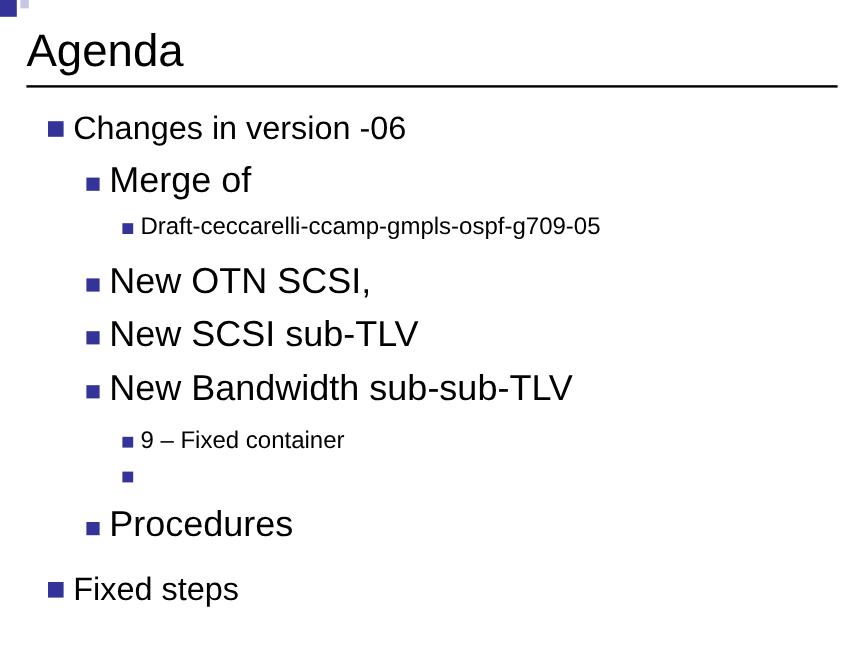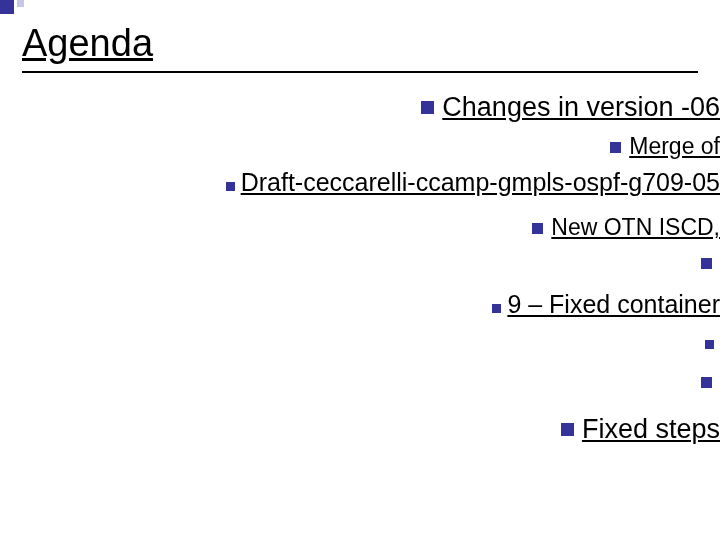--- a/index.html
+++ b/index.html
@@ -11,21 +11,20 @@
     font-family: Arial, 'Helvetica Neue', Helvetica, sans-serif;
     color: #000000;
     overflow: hidden;
   }
   .slide {
     position: relative;
     width: 720px;
     height: 540px;
     box-sizing: border-box;
     padding-top: 18px;
-    text-decoration: underline;
   }
   .accent {
     position: absolute;
     top: 0;
     left: 0;
     display: flex;
     gap: 3px;
   }
   .accent .big {
     width: 14px;
@@ -45,35 +44,34 @@
     margin: 4px 0 4px 22px;
     letter-spacing: 0px;
   }
   .rule {
     border: none;
     border-top: 2px solid #000000;
     margin: 6px 22px 16px 22px;
   }
   .body {
     margin-left: 40px;
-    text-align: right;
   }
   .l1 {
     font-size: 27px;
     line-height: 1.35;
     margin-bottom: 6px;
   }
   .l2 {
-    font-size: 23px;
+    font-size: 30px;
     line-height: 1.35;
     margin-left: 32px;
     margin-bottom: 4px;
   }
   .l3 {
-    font-size: 25px;
+    font-size: 20px;
     line-height: 1.35;
     margin-left: 62px;
     margin-bottom: 2px;
   }
   .gap-s { height: 6px; }
   .gap-m { height: 10px; }
   .bullet {
     display: inline-block;
     background: #33339a;
     vertical-align: 1px;
@@ -106,39 +104,42 @@
       <span class="bullet b2"></span><span>Merge of</span>
     </div>
 
     <div class="l3">
       <span class="bullet b3"></span><span>Draft-ceccarelli-ccamp-gmpls-ospf-g709-05</span>
     </div>
 
     <div class="gap-m"></div>
 
     <div class="l2">
-      <span class="bullet b2"></span><span>New OTN ISCD,</span>
+      <span class="bullet b2"></span><span>New OTN SCSI,</span>
     </div>
     <div class="l2">
-      <span class="bullet b2"></span>
+      <span class="bullet b2"></span><span>New SCSI sub-TLV</span>
+    </div>
+    <div class="l2">
+      <span class="bullet b2"></span><span>New Bandwidth sub-sub-TLV</span>
     </div>
 
     <div class="gap-s"></div>
 
     <div class="l3">
       <span class="bullet b3"></span><span>9 – Fixed container</span>
     </div>
     <div class="l3">
       <span class="bullet b3"></span>
     </div>
 
     <div class="gap-s"></div>
 
     <div class="l2">
-      <span class="bullet b2"></span>
+      <span class="bullet b2"></span><span>Procedures</span>
     </div>
 
     <div class="gap-m"></div>
 
     <div class="l1">
       <span class="bullet b1"></span><span>Fixed steps</span>
     </div>
 
   </div>
 </div>

